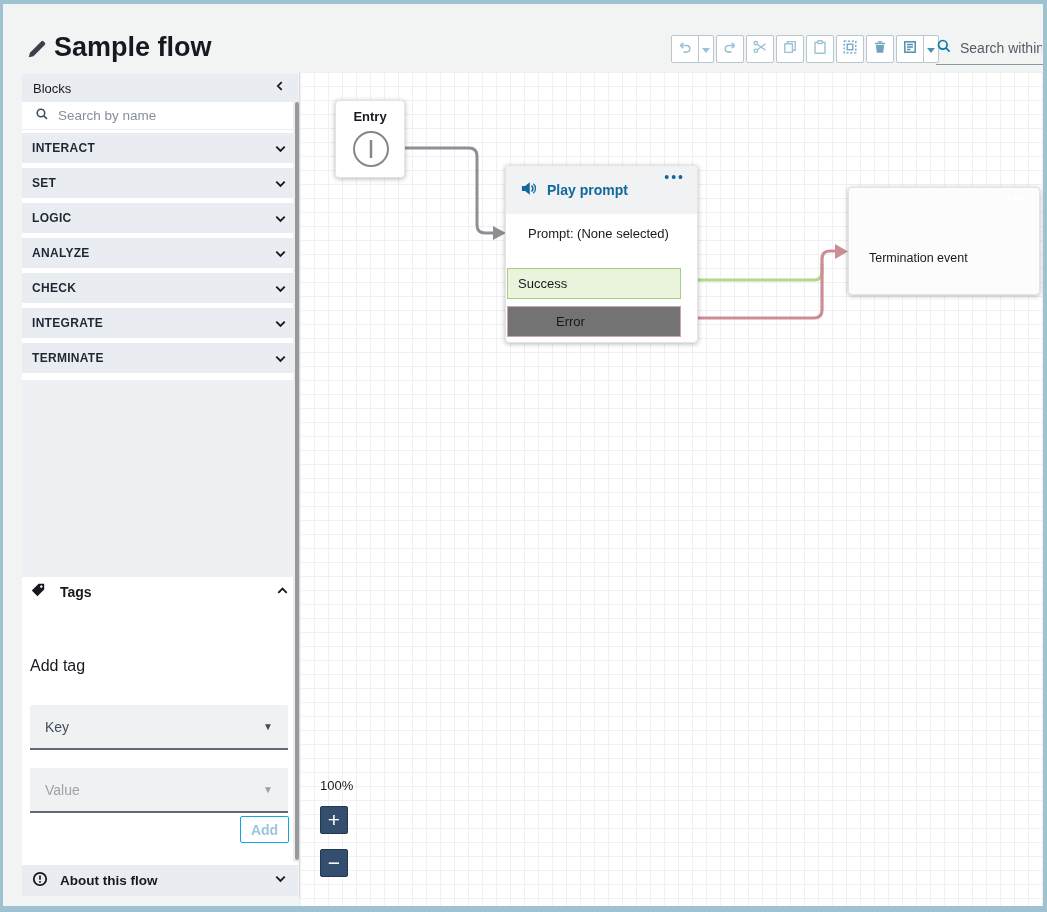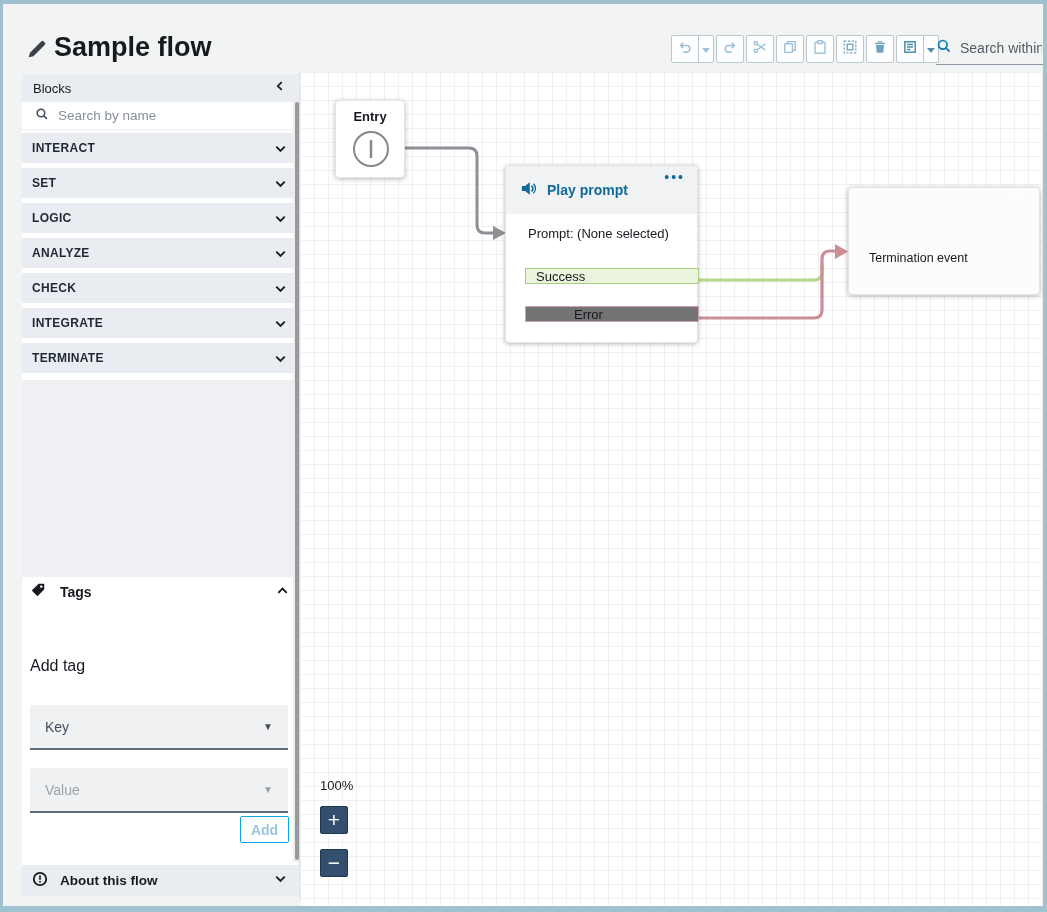--- a/index.html
+++ b/index.html
@@ -73,21 +73,21 @@
           box-shadow:0 1px 5px rgba(0,0,0,.28); cursor:pointer; }
   .entry-node { left:35px; top:28px; width:70px; height:78px; }
   .entry-title { position:absolute; top:8px; width:100%; text-align:center; font-size:13px; font-weight:bold; color:#16191f; }
   .entry-circle { position:absolute; left:15px; top:28px; }
 
   .pp-node { left:205px; top:93px; width:193px; height:178px; }
   .node-header { height:48px; background:#f1f2f3; border-radius:4px 4px 0 0; display:flex; align-items:center; padding:0 14px; gap:10px; }
   .pp-title { font-size:14px; font-weight:bold; color:#11689a; }
   .dots { position:absolute; top:3px; right:12px; font-size:14px; letter-spacing:2px; color:#11689a; cursor:pointer; }
   .pp-body-text { position:absolute; left:22px; top:60px; font-size:13px; color:#16191f; }
-  .out-row { position:absolute; left:19px; width:174px; height:16px; font-size:13px; color:#16191f;
+  .out-row { position:absolute; left:1px; width:174px; height:31px; font-size:13px; color:#16191f;
              display:flex; align-items:center; padding-left:10px; cursor:pointer; }
   .out-success { top:102px; background:#eaf3db; border:1px solid #a5ce7e; }
   .out-error { top:140px; background:#737373; border:1px solid #d0a2a9;padding-left:48px; }
 
   .dc-node { left:548px; top:115px; width:192px; height:108px; background:#fcfcfc; }
   .dc-header { height:45px; background:#414750; border-radius:4px 4px 0 0; display:flex; align-items:center; padding:0 14px; gap:11px; }
   .dc-title { font-size:14px; font-weight:bold; color:#fff; }
   .dc-dots { color:#fff; }
   .dc-body-text { position:absolute; left:20px; top:63px; font-size:12.5px; color:#16191f; }
 

